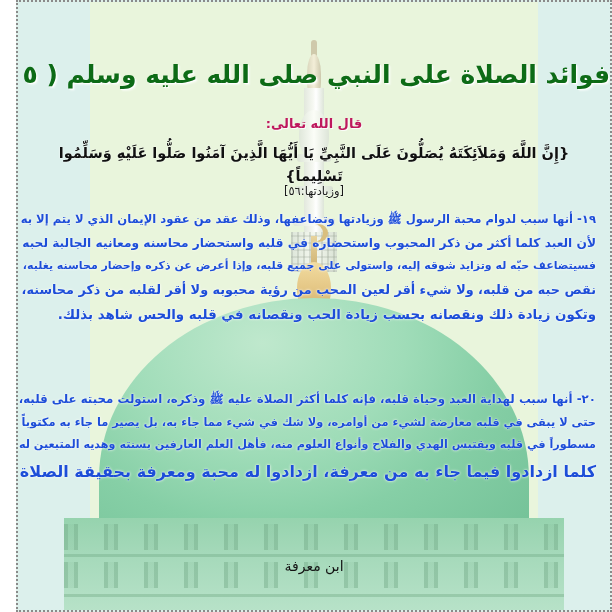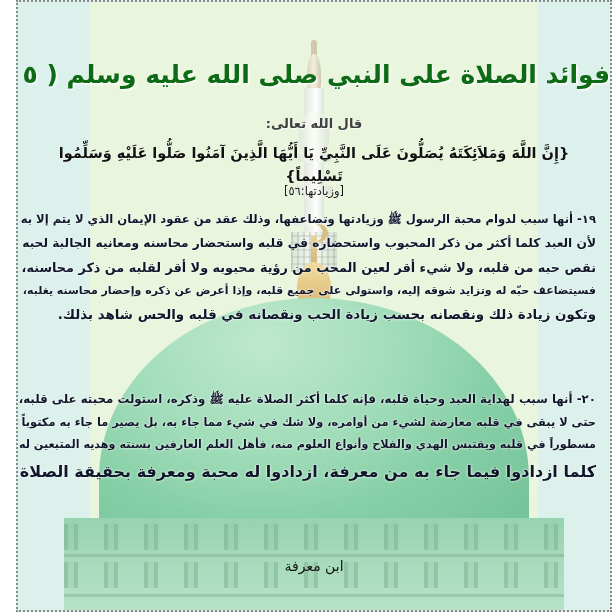--- a/index.html
+++ b/index.html
@@ -189,21 +189,21 @@
     white-space: nowrap;
   }
 
   .said-allah {
     position: absolute;
     top: 114px;
     left: 0; right: 0;
     text-align: center;
     font-size: 13px;
     font-weight: bold;
-    color: #404040;
+    color: #be185d;
     text-shadow: 1px 1px 0 rgba(255,255,255,.8);
   }
 
   .verse {
     position: absolute;
     top: 140px;
     left: 18px; right: 18px;
     text-align: center;
     font-size: 14.5px;
     font-weight: bold;
@@ -222,21 +222,21 @@
     text-shadow: 0 0 2px rgba(255,255,255,.9);
   }
 
   .para {
     position: absolute;
     left: 14px;
     right: 14px;
     text-align: center;
     font-size: 13.4px;
     font-weight: bold;
-    color: #0f172a;
+    color: #1d4ed8;
     line-height: 1.98;
     text-shadow: 0 0 3px rgba(255,255,255,.95), 0 0 1px rgba(255,255,255,1);
     margin-left: 39px;
   }
   .para.p1 { top: 206px; }
   .para.p2 { top: 386px; }
 
   .para .line { display: block; white-space: nowrap; }
 
   .author {
@@ -298,22 +298,22 @@
 
     <div class="said-allah">قال الله تعالى:</div>
 
     <div class="verse">{إِنَّ اللَّهَ وَمَلاَئِكَتَهُ يُصَلُّونَ عَلَى النَّبِيِّ  يَا أَيُّهَا الَّذِينَ آمَنُوا صَلُّوا عَلَيْهِ وَسَلِّمُوا تَسْلِيماً}</div>
 
     <div class="verse-ref">[وزيادتها:٥٦]</div>
 
     <div class="para p1">
       <span class="line" style="font-size: 11.6px;">١٩- أنها سبب لدوام محبة الرسول ﷺ وزيادتها وتضاعفها، وذلك عقد من عقود الإيمان الذي لا يتم إلا به</span>
       <span class="line" style="font-size: 12.2px;">لأن العبد كلما أكثر من ذكر المحبوب واستحضاره في قلبه واستحضار محاسنه ومعانيه الجالبة لحبه</span>
+      <span class="line" style="font-size: 11px;">فسيتضاعف حبّه له وتزايد شوقه إليه، واستولى على جميع قلبه، وإذا أعرض عن ذكره وإحضار محاسنه يغلبه،</span>
       <span class="line" style="font-size: 12.8px;">نقص حبه من قلبه، ولا شيء أقر لعين المحب من رؤية محبوبه ولا أقر لقلبه من ذكر محاسنه،</span>
-      <span class="line" style="font-size: 11px;">فسيتضاعف حبّه له وتزايد شوقه إليه، واستولى على جميع قلبه، وإذا أعرض عن ذكره وإحضار محاسنه يغلبه،</span>
       <span class="line" style="font-size: 13.4px;">وتكون زيادة ذلك ونقصانه بحسب زيادة الحب ونقصانه في قلبه والحس شاهد بذلك.</span>
     </div>
 
     <div class="para p2">
       <span class="line" style="font-size: 11.8px;">٢٠- أنها سبب لهداية العبد وحياة قلبه، فإنه كلما أكثر الصلاة عليه ﷺ وذكره، استولت محبته على قلبه،</span>
       <span class="line" style="font-size: 11.4px;">حتى لا يبقى في قلبه معارضة لشيء من أوامره، ولا شك في شيء مما جاء به، بل يصير ما جاء به مكتوباً</span>
       <span class="line" style="font-size: 11.2px;">مسطوراً في قلبه ويقتبس الهدي والفلاح وأنواع العلوم منه، فأهل العلم العارفين بسنته وهديه المتبعين له</span>
       <span class="line" style="font-size: 16px;">كلما ازدادوا فيما جاء به من معرفة، ازدادوا له محبة ومعرفة بحقيقة الصلاة المطلوبة له من اللّه.</span>
     </div>
 

